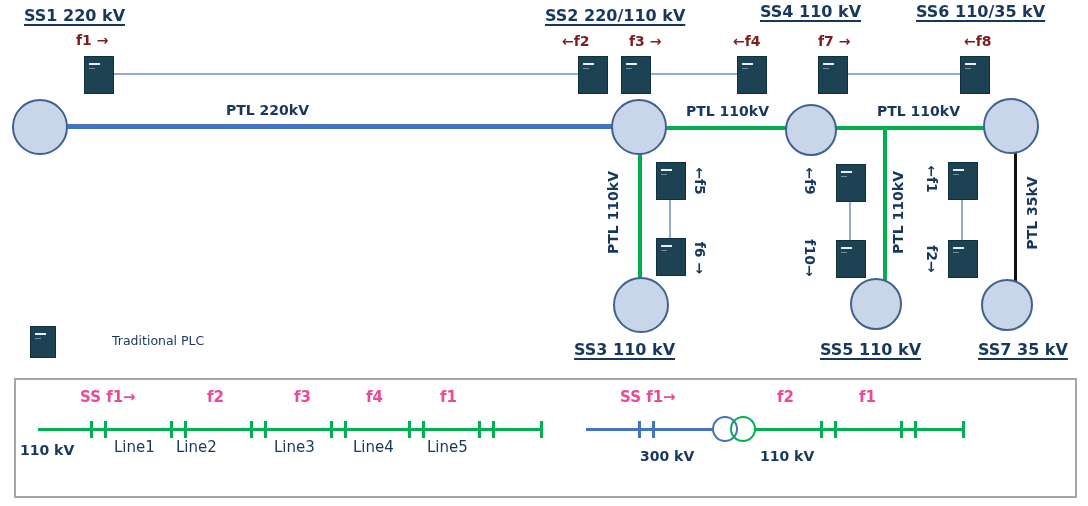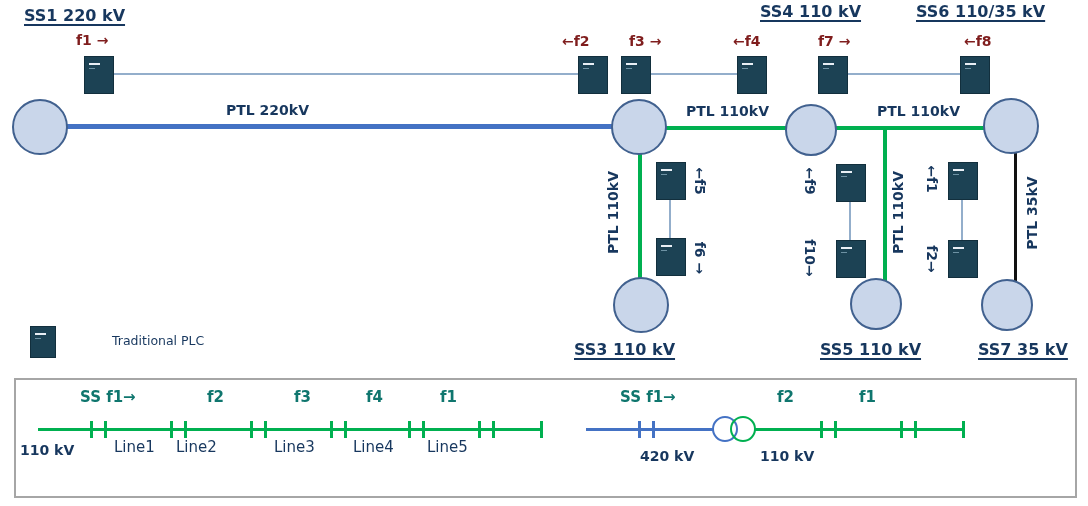--- a/index.html
+++ b/index.html
@@ -20,21 +20,21 @@
            font-size:14px; font-weight:bold; color:#17375E; white-space:nowrap; }
 
   .circle { background:#C9D6EA; border:2px solid #41618F; border-radius:50%; }
   .plc { background:#1C4254; border:1px solid #122F3D; }
   .plc::after  { content:""; position:absolute; left:4px; top:6px;  width:11px; height:2px; background:#E9EFF5; }
   .plc::before { content:""; position:absolute; left:4px; top:11px; width:6px;  height:1px; background:#6E92A4; }
   .hline { background:#93AECB; }
 
   .panel { position:absolute; left:14px; top:378px; width:1063px; height:120px;
            border:2px solid #A6A6A6; background:#fff; }
-  .ex-freq { position:absolute; font-size:15px; font-weight:bold; white-space:nowrap; color:#0f766e; }
+  .ex-freq { position:absolute; font-size:15px; font-weight:bold; white-space:nowrap; color:#ec4899; }
   .ex-line { position:absolute; font-size:15px; white-space:nowrap; color:#17375E; }
   .ex-volt { position:absolute; font-size:14px; font-weight:bold; white-space:nowrap; color:#17375E; }
   .bus { position:absolute; height:3px; }
   .tick { position:absolute; width:3px; height:17px; top:41px; }
   .tick.g { background:#00B050; }
   .tick.b { background:#4472C4; }
   .winding { position:absolute; width:26px; height:26px; border-radius:50%; background:transparent; }
   .caption { position:absolute; left:0; top:86px; width:100%; text-align:center;
              font-size:15px; color:#17375E; }
 </style>
@@ -72,20 +72,21 @@
   <div class="abs plc" style="left:818px;top:56px;width:30px;height:38px;"></div>
   <div class="abs plc" style="left:960px;top:56px;width:30px;height:38px;"></div>
   <div class="abs plc" style="left:656px;top:162px;width:30px;height:38px;"></div>
   <div class="abs plc" style="left:656px;top:238px;width:30px;height:38px;"></div>
   <div class="abs plc" style="left:836px;top:164px;width:30px;height:38px;"></div>
   <div class="abs plc" style="left:836px;top:240px;width:30px;height:38px;"></div>
   <div class="abs plc" style="left:948px;top:162px;width:30px;height:38px;"></div>
   <div class="abs plc" style="left:948px;top:240px;width:30px;height:38px;"></div>
 
   <div class="abs ss-title" style="left:24px;top:6px;">SS1 220 kV</div>
+  <div class="abs ss-title" style="left:545px;top:6px;">SS2 220/110 kV</div>
   <div class="abs ss-title" style="left:760px;top:2px;">SS4 110 kV</div>
   <div class="abs ss-title" style="left:916px;top:2px;">SS6 110/35 kV</div>
   <div class="abs ss-title" style="left:574px;top:340px;">SS3 110 kV</div>
   <div class="abs ss-title" style="left:820px;top:340px;">SS5 110 kV</div>
   <div class="abs ss-title" style="left:978px;top:340px;">SS7 35 kV</div>
 
   <div class="abs freq" style="left:76px;top:32px;">f1 →</div>
   <div class="abs freq" style="left:562px;top:33px;">←f2</div>
   <div class="abs freq" style="left:629px;top:33px;">f3 →</div>
   <div class="abs freq" style="left:733px;top:33px;">←f4</div>
@@ -150,18 +151,18 @@
 
     <div class="bus" style="left:738px;top:48px;width:210px;background:#00B050;"></div>
     <div class="tick g" style="left:804px;"></div>
     <div class="tick g" style="left:818px;"></div>
     <div class="tick g" style="left:884px;"></div>
     <div class="tick g" style="left:898px;"></div>
     <div class="tick g" style="left:946px;"></div>
 
     <div class="ex-freq" style="left:761px;top:8px;">f2</div>
     <div class="ex-freq green-txt" style="left:843px;top:8px;">f1</div>
-    <div class="ex-volt" style="left:624px;top:68px;">420 kV</div>
+    <div class="ex-volt" style="left:624px;top:68px;">300 kV</div>
     <div class="ex-volt" style="left:744px;top:68px;">110 kV</div>
 
   </div>
 
 </div>
 
 </body></html>

